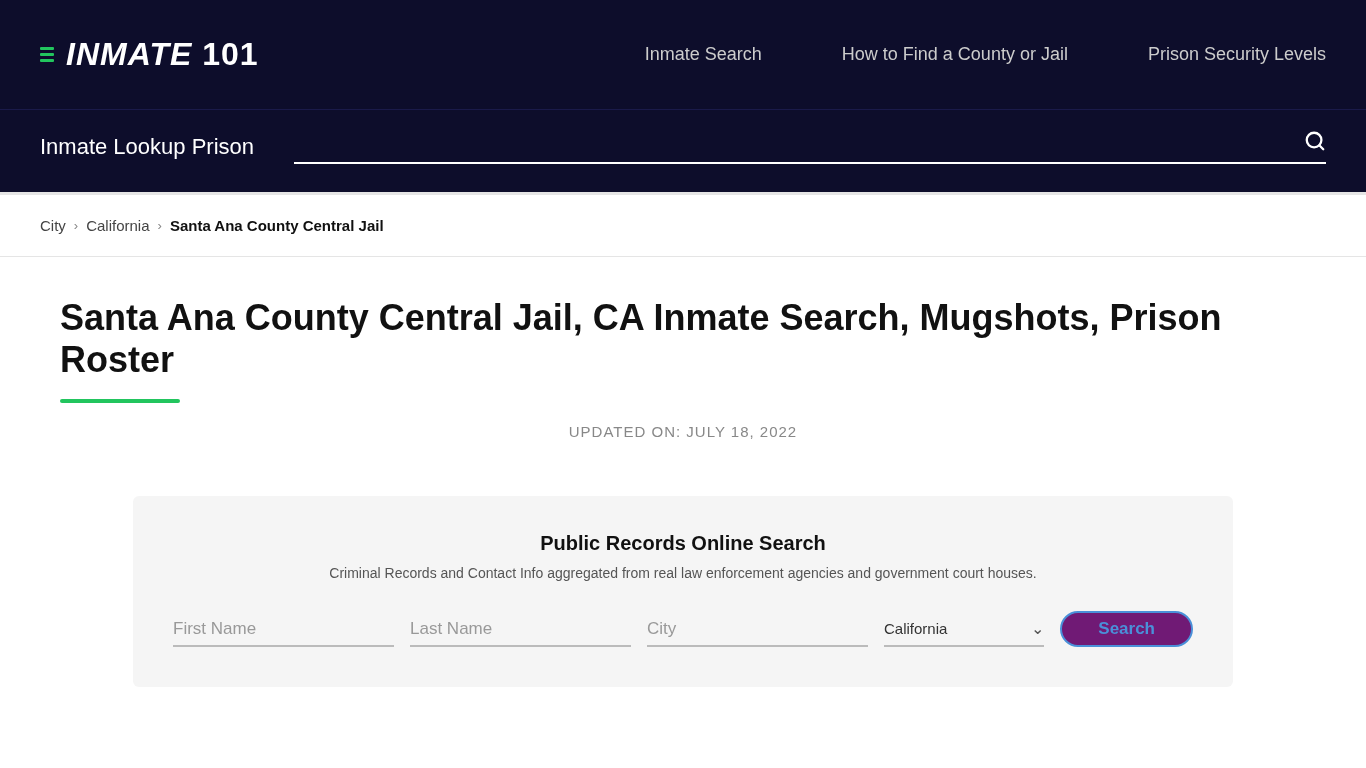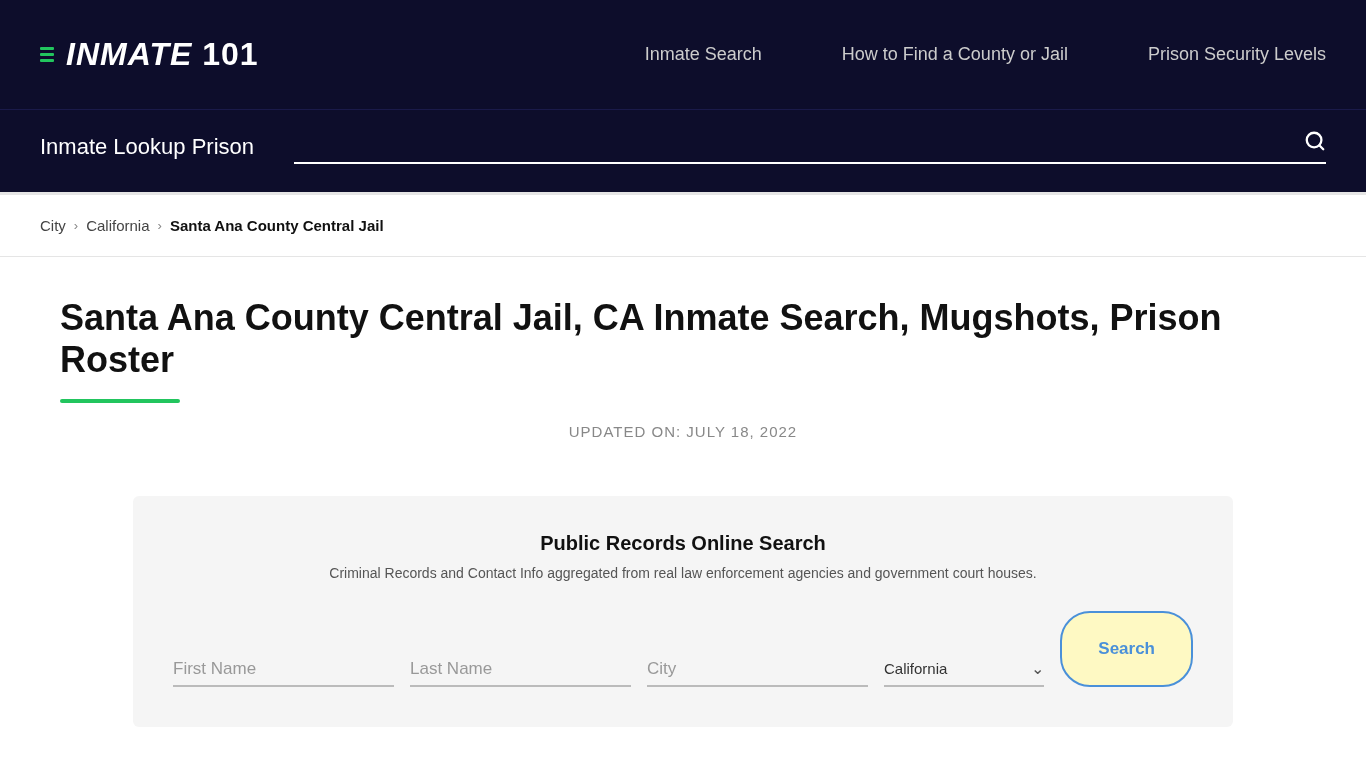--- a/index.html
+++ b/index.html
@@ -203,24 +203,24 @@
     }
     .state-select-wrap .chevron-down {
       position: absolute;
       right: 0;
       pointer-events: none;
       color: #555;
       font-size: 16px;
     }
 
     .search-btn {
-      background: #fef9c3;
+      background: #701a75;
       border: 2px solid #4a90d9;
       color: #4a90d9;
-      padding: 26px 36px;
+      padding: 6px 36px;
       font-size: 17px;
       font-weight: 600;
       border-radius: 30px;
       cursor: pointer;
       white-space: nowrap;
       transition: background 0.2s;
     }
   </style>
 </head>
 <body>

